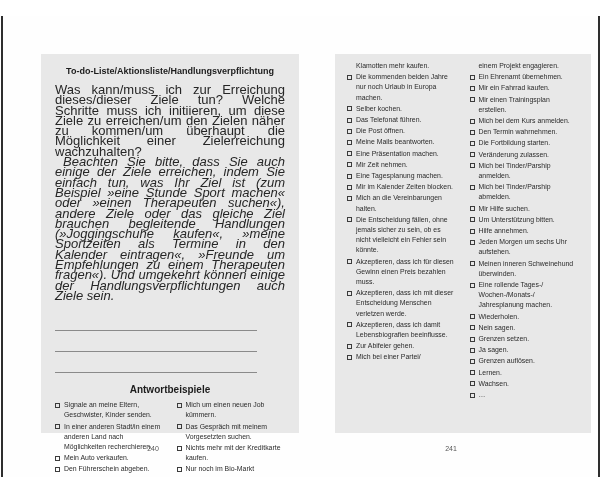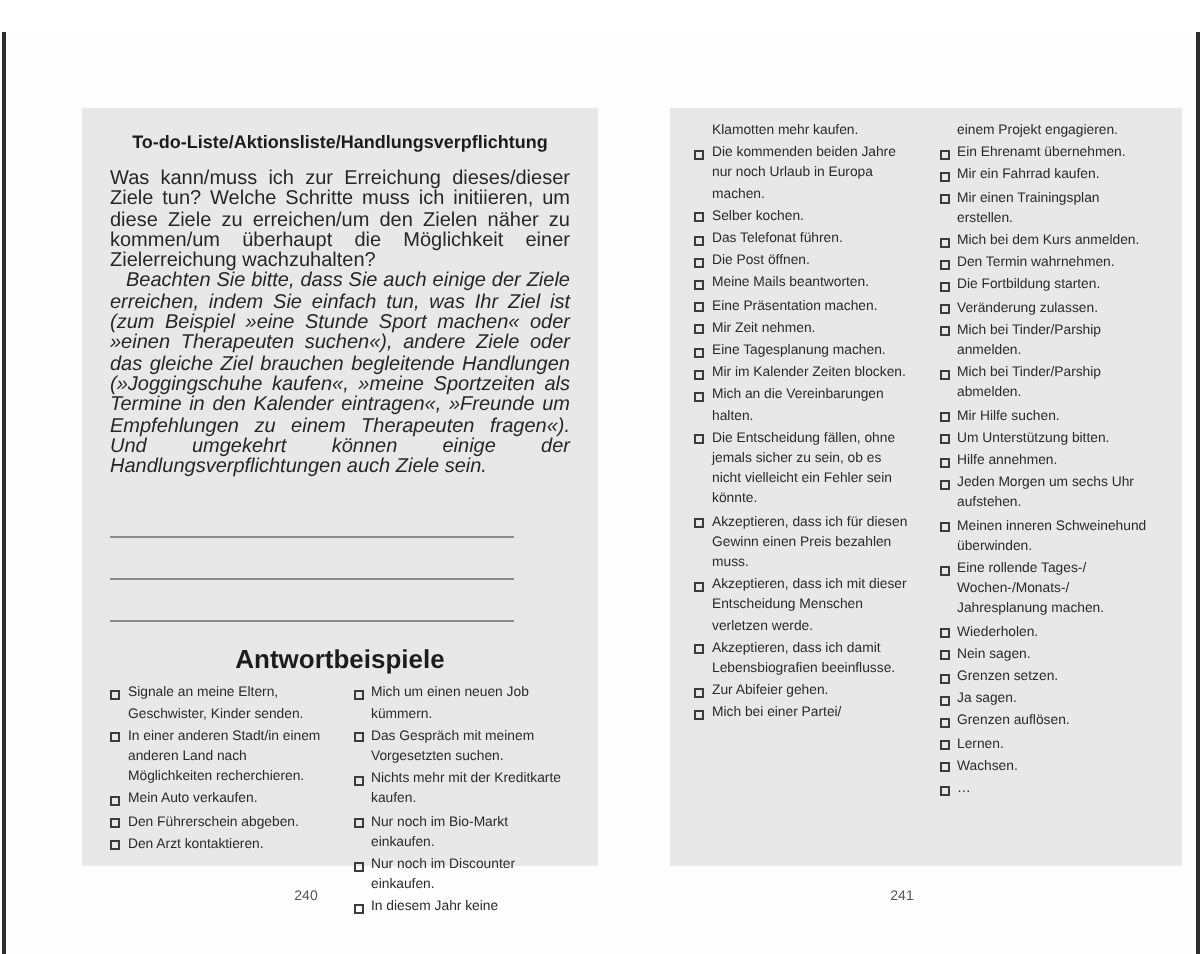--- a/index.html
+++ b/index.html
@@ -6,26 +6,26 @@
   .canvas{position:relative;width:600px;height:477px;background:#ffffff;overflow:hidden;
           font-family:"Liberation Sans",sans-serif;color:#222;}
   .frame{position:absolute;left:1px;top:16px;width:595px;height:469px;
          border-left:2px solid #2e2e2e;border-right:2px solid #2e2e2e;border-bottom:3px solid #151515;
          background:#fefefe;}
   .graybox{position:absolute;background:#e8e8e8;box-sizing:border-box;}
   .box-left{left:38px;top:38px;width:258px;height:379px;padding:9px 14px 8px 14px;}
   .box-right{left:332px;top:38px;width:256px;height:379px;padding:7px 12px 6px 12px;}
   .ws-title{font-size:9px;font-weight:bold;text-align:center;margin:3px 0 9px 0;
             white-space:nowrap;letter-spacing:0;color:#1c1c1c;}
-  .para{font-size:10px;line-height:10.3px;text-align:justify;margin:0;color:#262626;
+  .para{font-size:13px;line-height:10.3px;text-align:justify;margin:0;color:#262626;
         hyphens:auto;-webkit-hyphens:auto;overflow-wrap:break-word;}
   .para.indent{text-indent:8px;font-style:italic;}
   .writelines{margin-top:9px;width:88%;}
   .wline{height:20px;border-bottom:1px solid #8a8a8a;}
-  .answers-h{font-size:13px;font-weight:bold;text-align:center;margin:11px 0 5px 0;color:#1c1c1c;}
+  .answers-h{font-size:10px;font-weight:bold;text-align:center;margin:11px 0 5px 0;color:#1c1c1c;}
   .cols{display:flex;gap:13px;align-items:flex-start;}
   .col{flex:1;min-width:0;font-size:6.9px;line-height:10.2px;color:#2a2a2a;}
   .item{position:relative;padding-left:9px;margin-bottom:1px;overflow-wrap:break-word;}
   .item .sq{position:absolute;left:0;top:2.6px;width:3px;height:3px;
             border:1px solid #3c3c3c;background:transparent;display:block;}
   .pagenum{position:absolute;top:429px;font-size:7px;color:#555;text-align:center;}
   .pn-left{left:0;width:300px;}
   .pn-right{left:300px;width:296px;}
 </style>
 </head>

